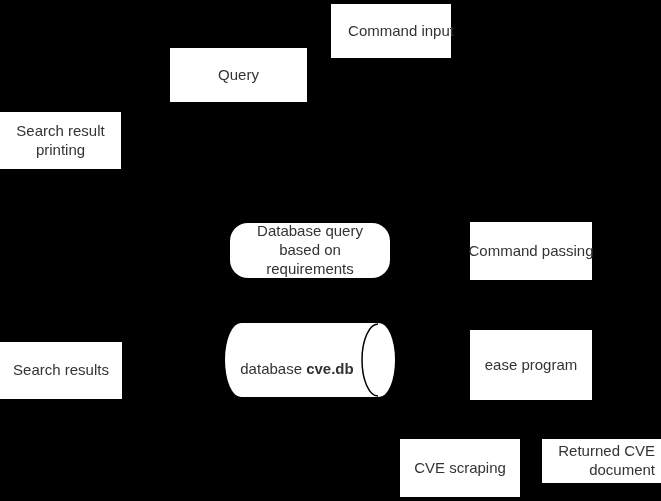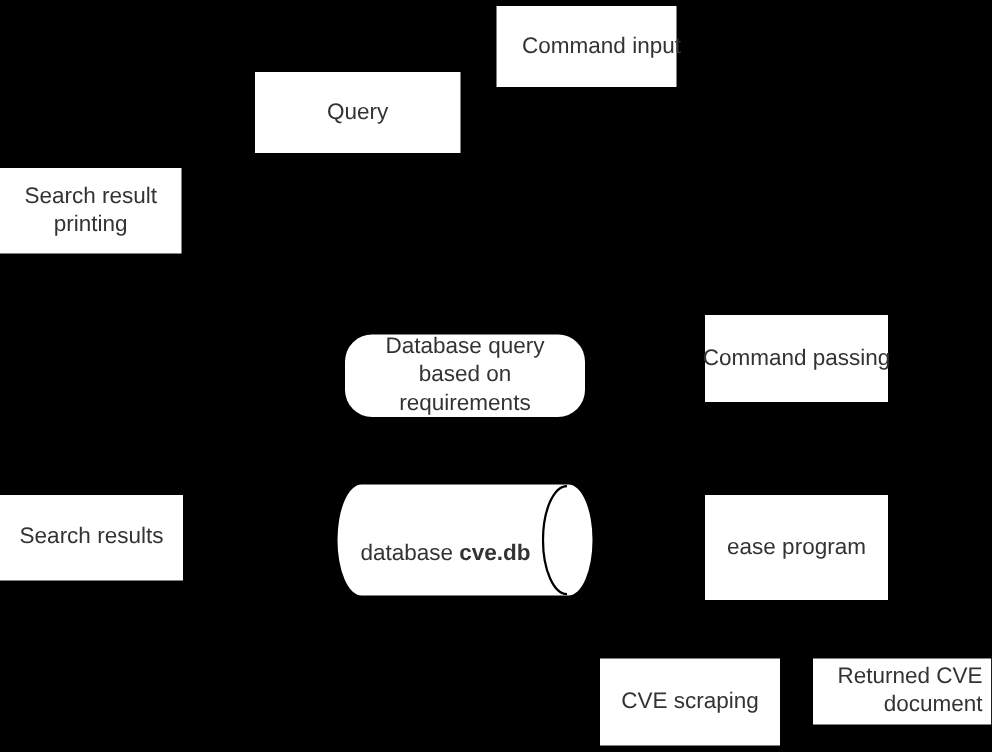--- a/index.html
+++ b/index.html
@@ -62,25 +62,25 @@
 
   <div class="node wrap" style="left:0px; top:112px; width:121px; height:57px;">
     <span>Search result printing</span>
   </div>
 
 
   <div class="node wrap" style="left:230px; top:223px; width:160px; height:55px;border-radius:18px;">
     <span>Database query based on requirements</span>
   </div>
 
-  <div class="node nowrap" style="left:470px; top:210px; width:122px; height:58px;">
+  <div class="node nowrap" style="left:470px; top:222px; width:122px; height:58px;">
     <span>Command passing</span>
   </div>
 
-  <div class="node nowrap" style="left:0px; top:330px; width:122px; height:57px;text-align:center;">
+  <div class="node nowrap" style="left:0px; top:342px; width:122px; height:57px;text-align:center;">
     <span>Search results</span>
   </div>
 
   <div class="node cylinder" style="left:225px; top:323px; width:170px; height:74px;">
     <svg class="cap-svg" width="34" height="74" viewBox="0 0 34 74">
       <path d="M17,1 A16,36 0 0 0 17,73" fill="none" stroke="#000000" stroke-width="1.5"></path>
     </svg>
     <div class="cyl-label">
       <br>
       <span>database </span><b>cve.db</b>

